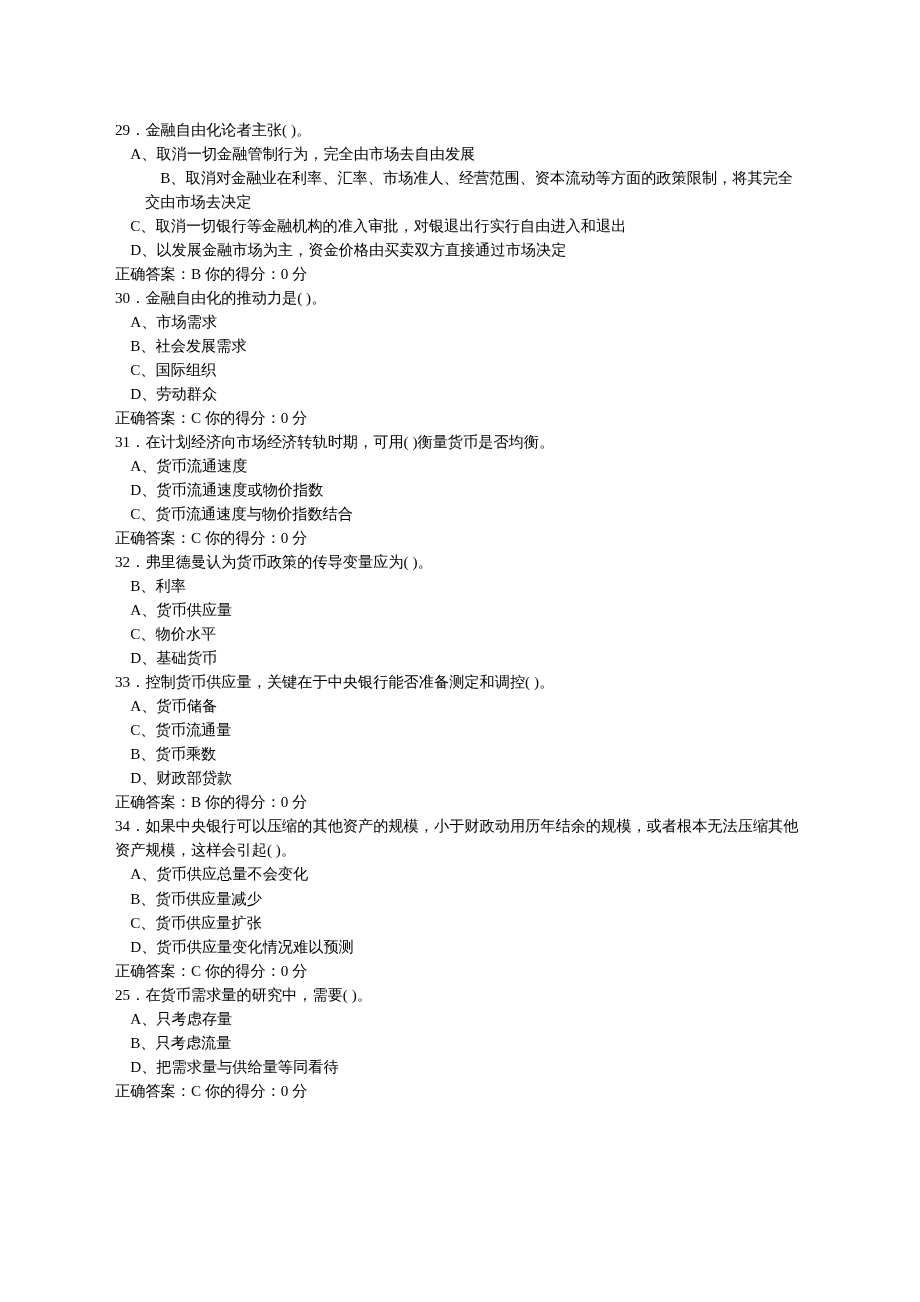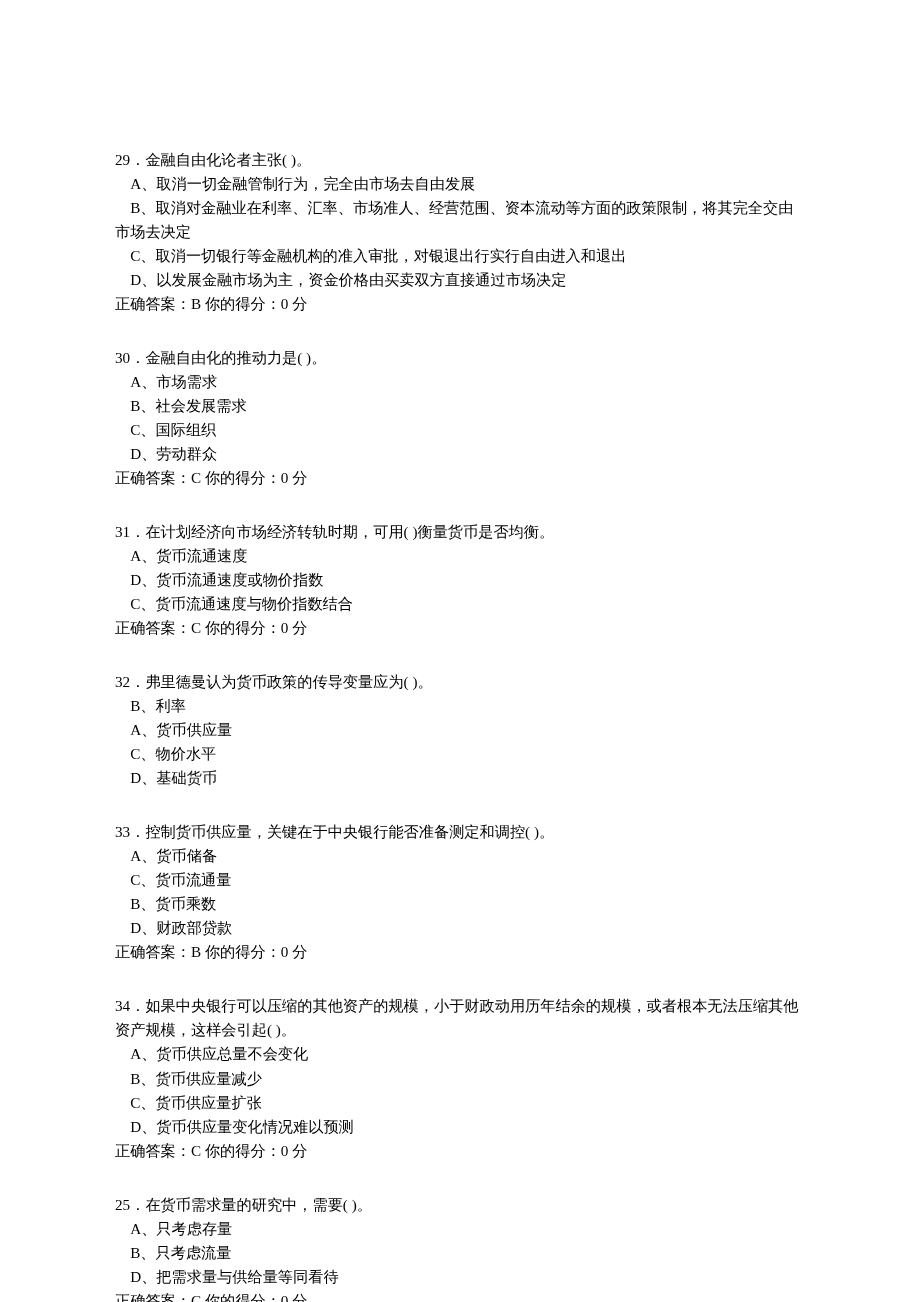--- a/index.html
+++ b/index.html
@@ -14,41 +14,40 @@
     padding: 118px 115px 0 115px;
     font-family: "SimSun", "宋体", "Songti SC", serif;
     font-size: 15.2px;
     line-height: 1.58;
     color: #000000;
   }
   .question {
   }
   .q-stem {
     display: block;
-    margin-top: 30px;
   }
   .option {
     display: block;
     padding-left: 1em;
   }
   .answer {
     display: block;
   }
   .latin {
     font-family: "Times New Roman", Times, serif;
   }
 </style>
 </head>
 <body>
 
 <div id="content">
     <div class="question">
       <span class="q-stem"><span class="latin">29</span>．金融自由化论者主张( )。</span>
       <span class="option"><span class="latin">A</span>、取消一切金融管制行为，完全由市场去自由发展</span>
-      <span class="" style="display: block; text-indent: 1em;"><span class="latin">B</span>、取消对金融业在利率、汇率、市场准人、经营范围、资本流动等方面的政策限制，将其完全交由市场去决定</span>
+      <span class="" style="display: block; text-indent: 1em; margin-left: 30px;"><span class="latin">B</span>、取消对金融业在利率、汇率、市场准人、经营范围、资本流动等方面的政策限制，将其完全交由市场去决定</span>
       <span class="option"><span class="latin">C</span>、取消一切银行等金融机构的准入审批，对银退出行实行自由进入和退出</span>
       <span class="option"><span class="latin">D</span>、以发展金融市场为主，资金价格由买卖双方直接通过市场决定</span>
       <span class="answer"><span>正确答案：</span><span class="latin">B</span><span> 你的得分：</span><span class="latin">0</span><span> 分</span></span>
     </div>
     <div class="question">
       <span class="q-stem"><span class="latin">30</span>．金融自由化的推动力是( )。</span>
       <span class="option"><span class="latin">A</span>、市场需求</span>
       <span class="option"><span class="latin">B</span>、社会发展需求</span>
       <span class="option"><span class="latin">C</span>、国际组织</span>
       <span class="option"><span class="latin">D</span>、劳动群众</span>

